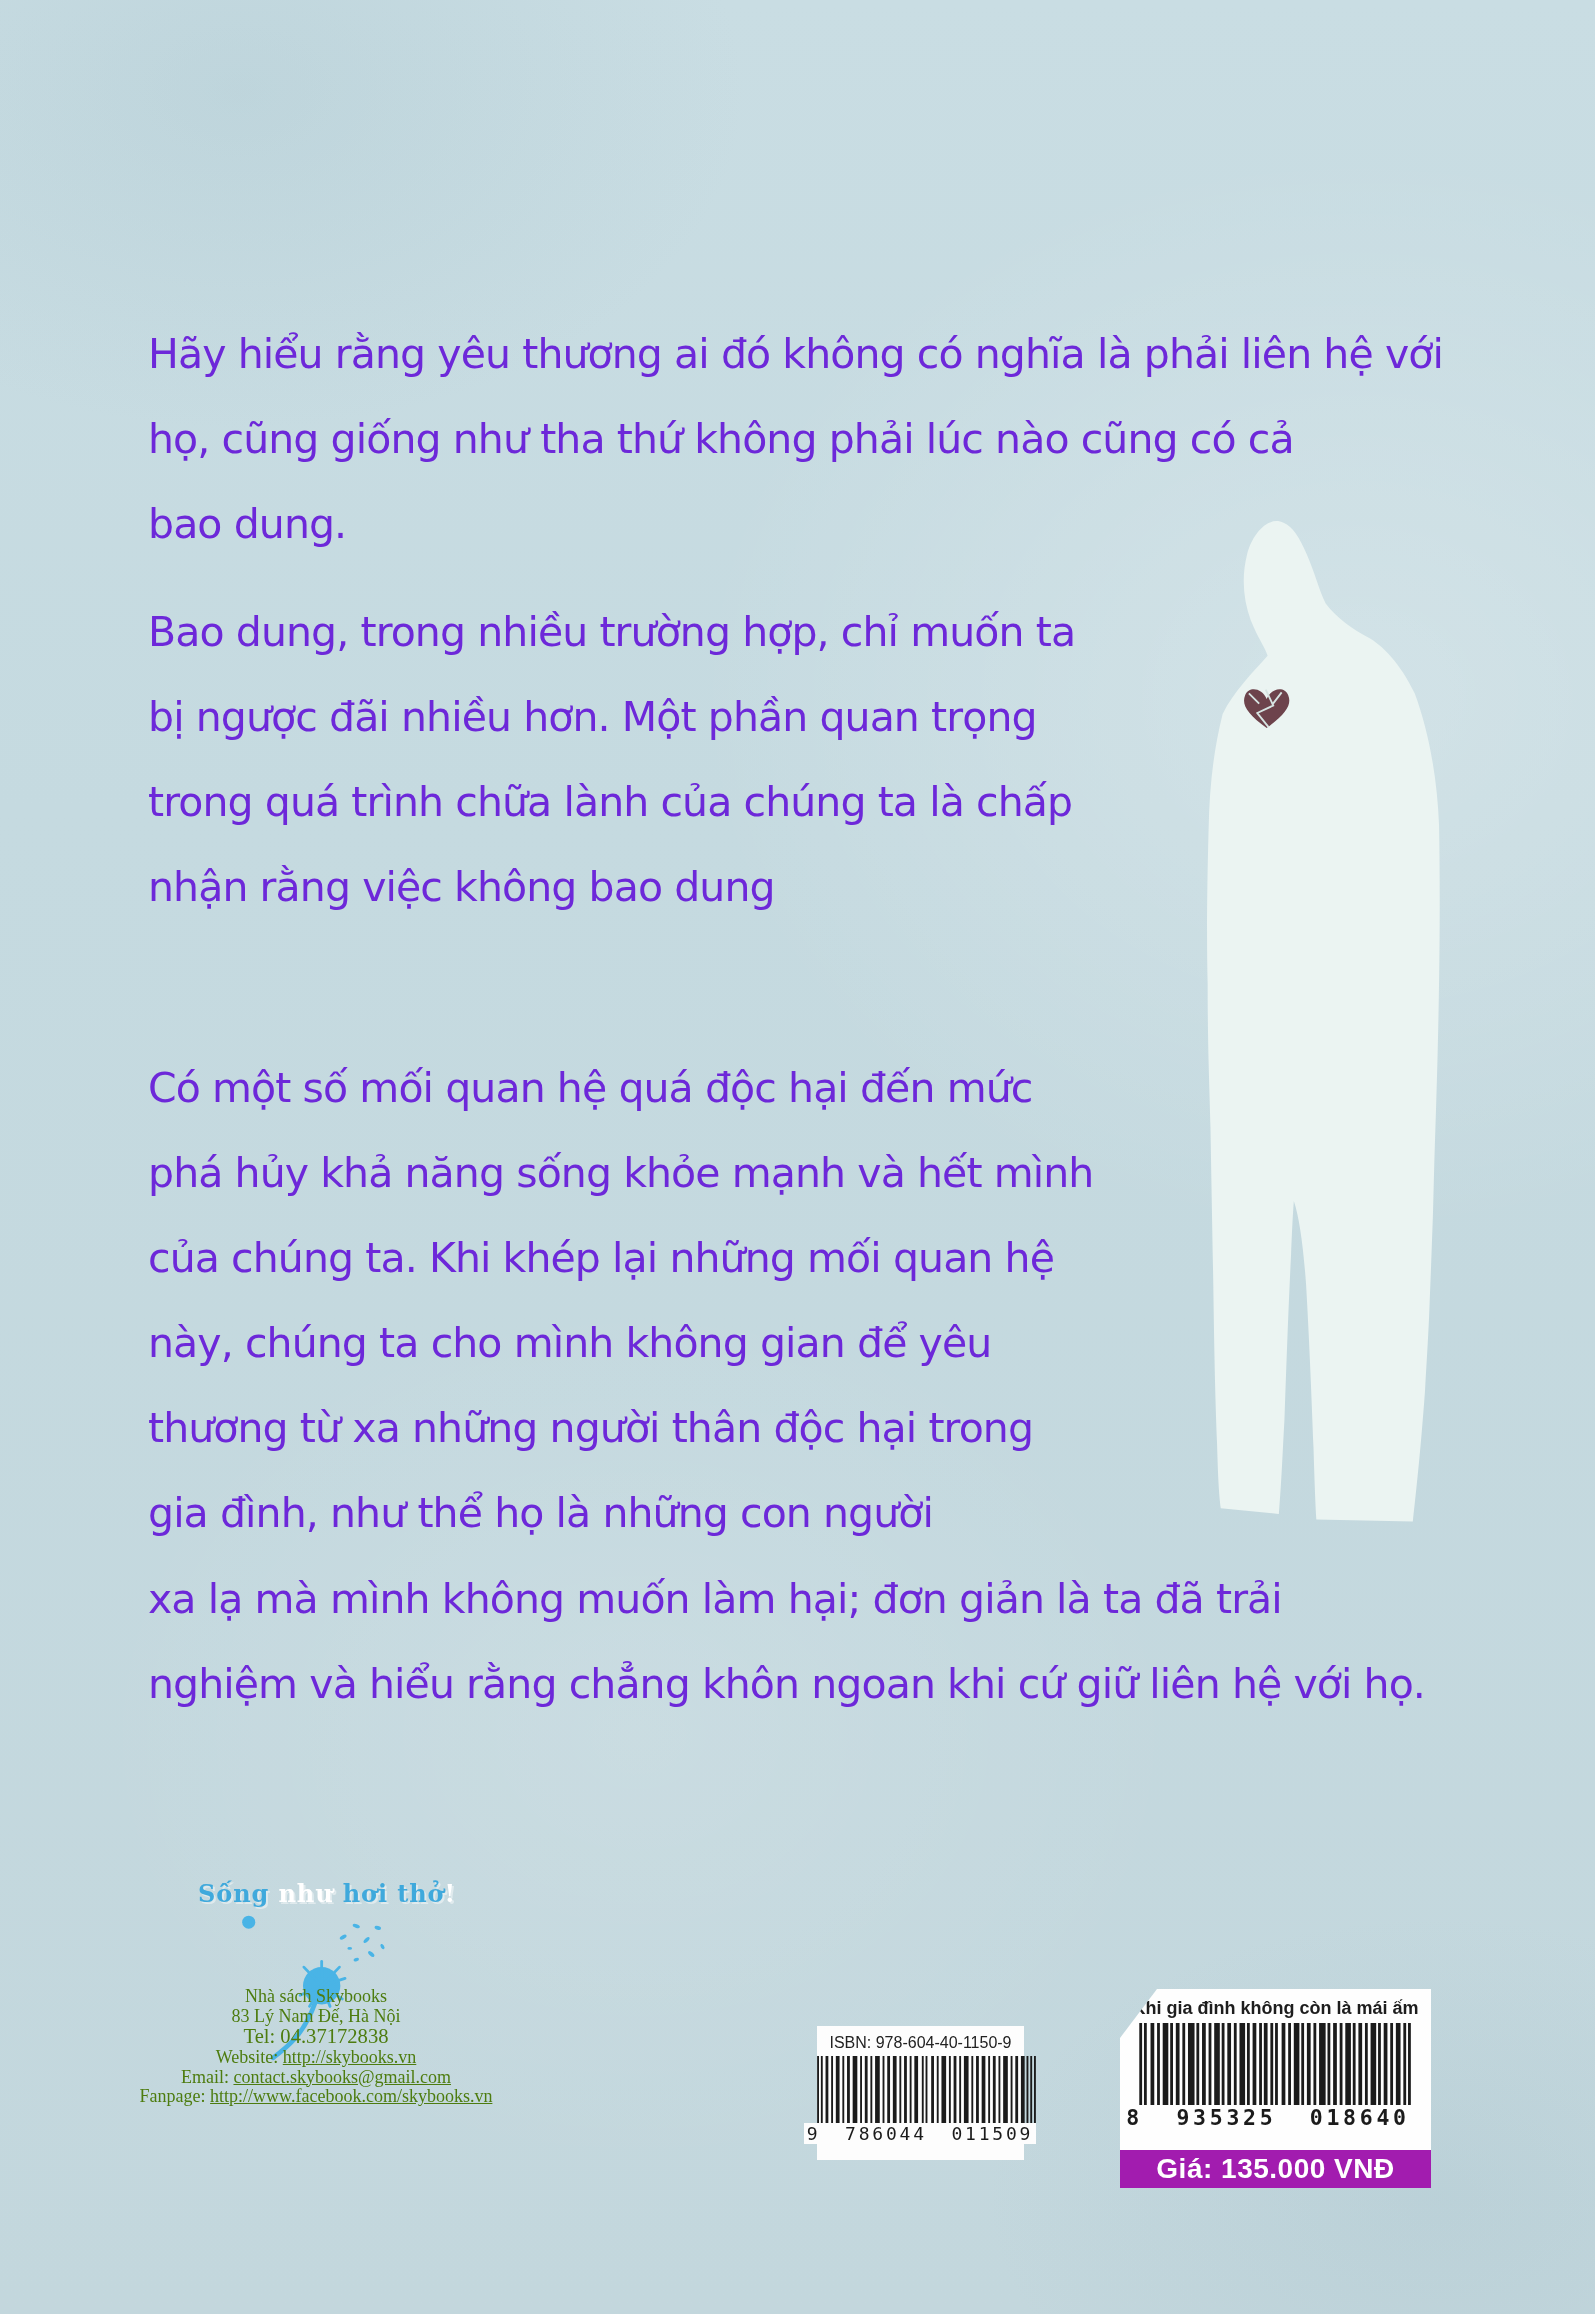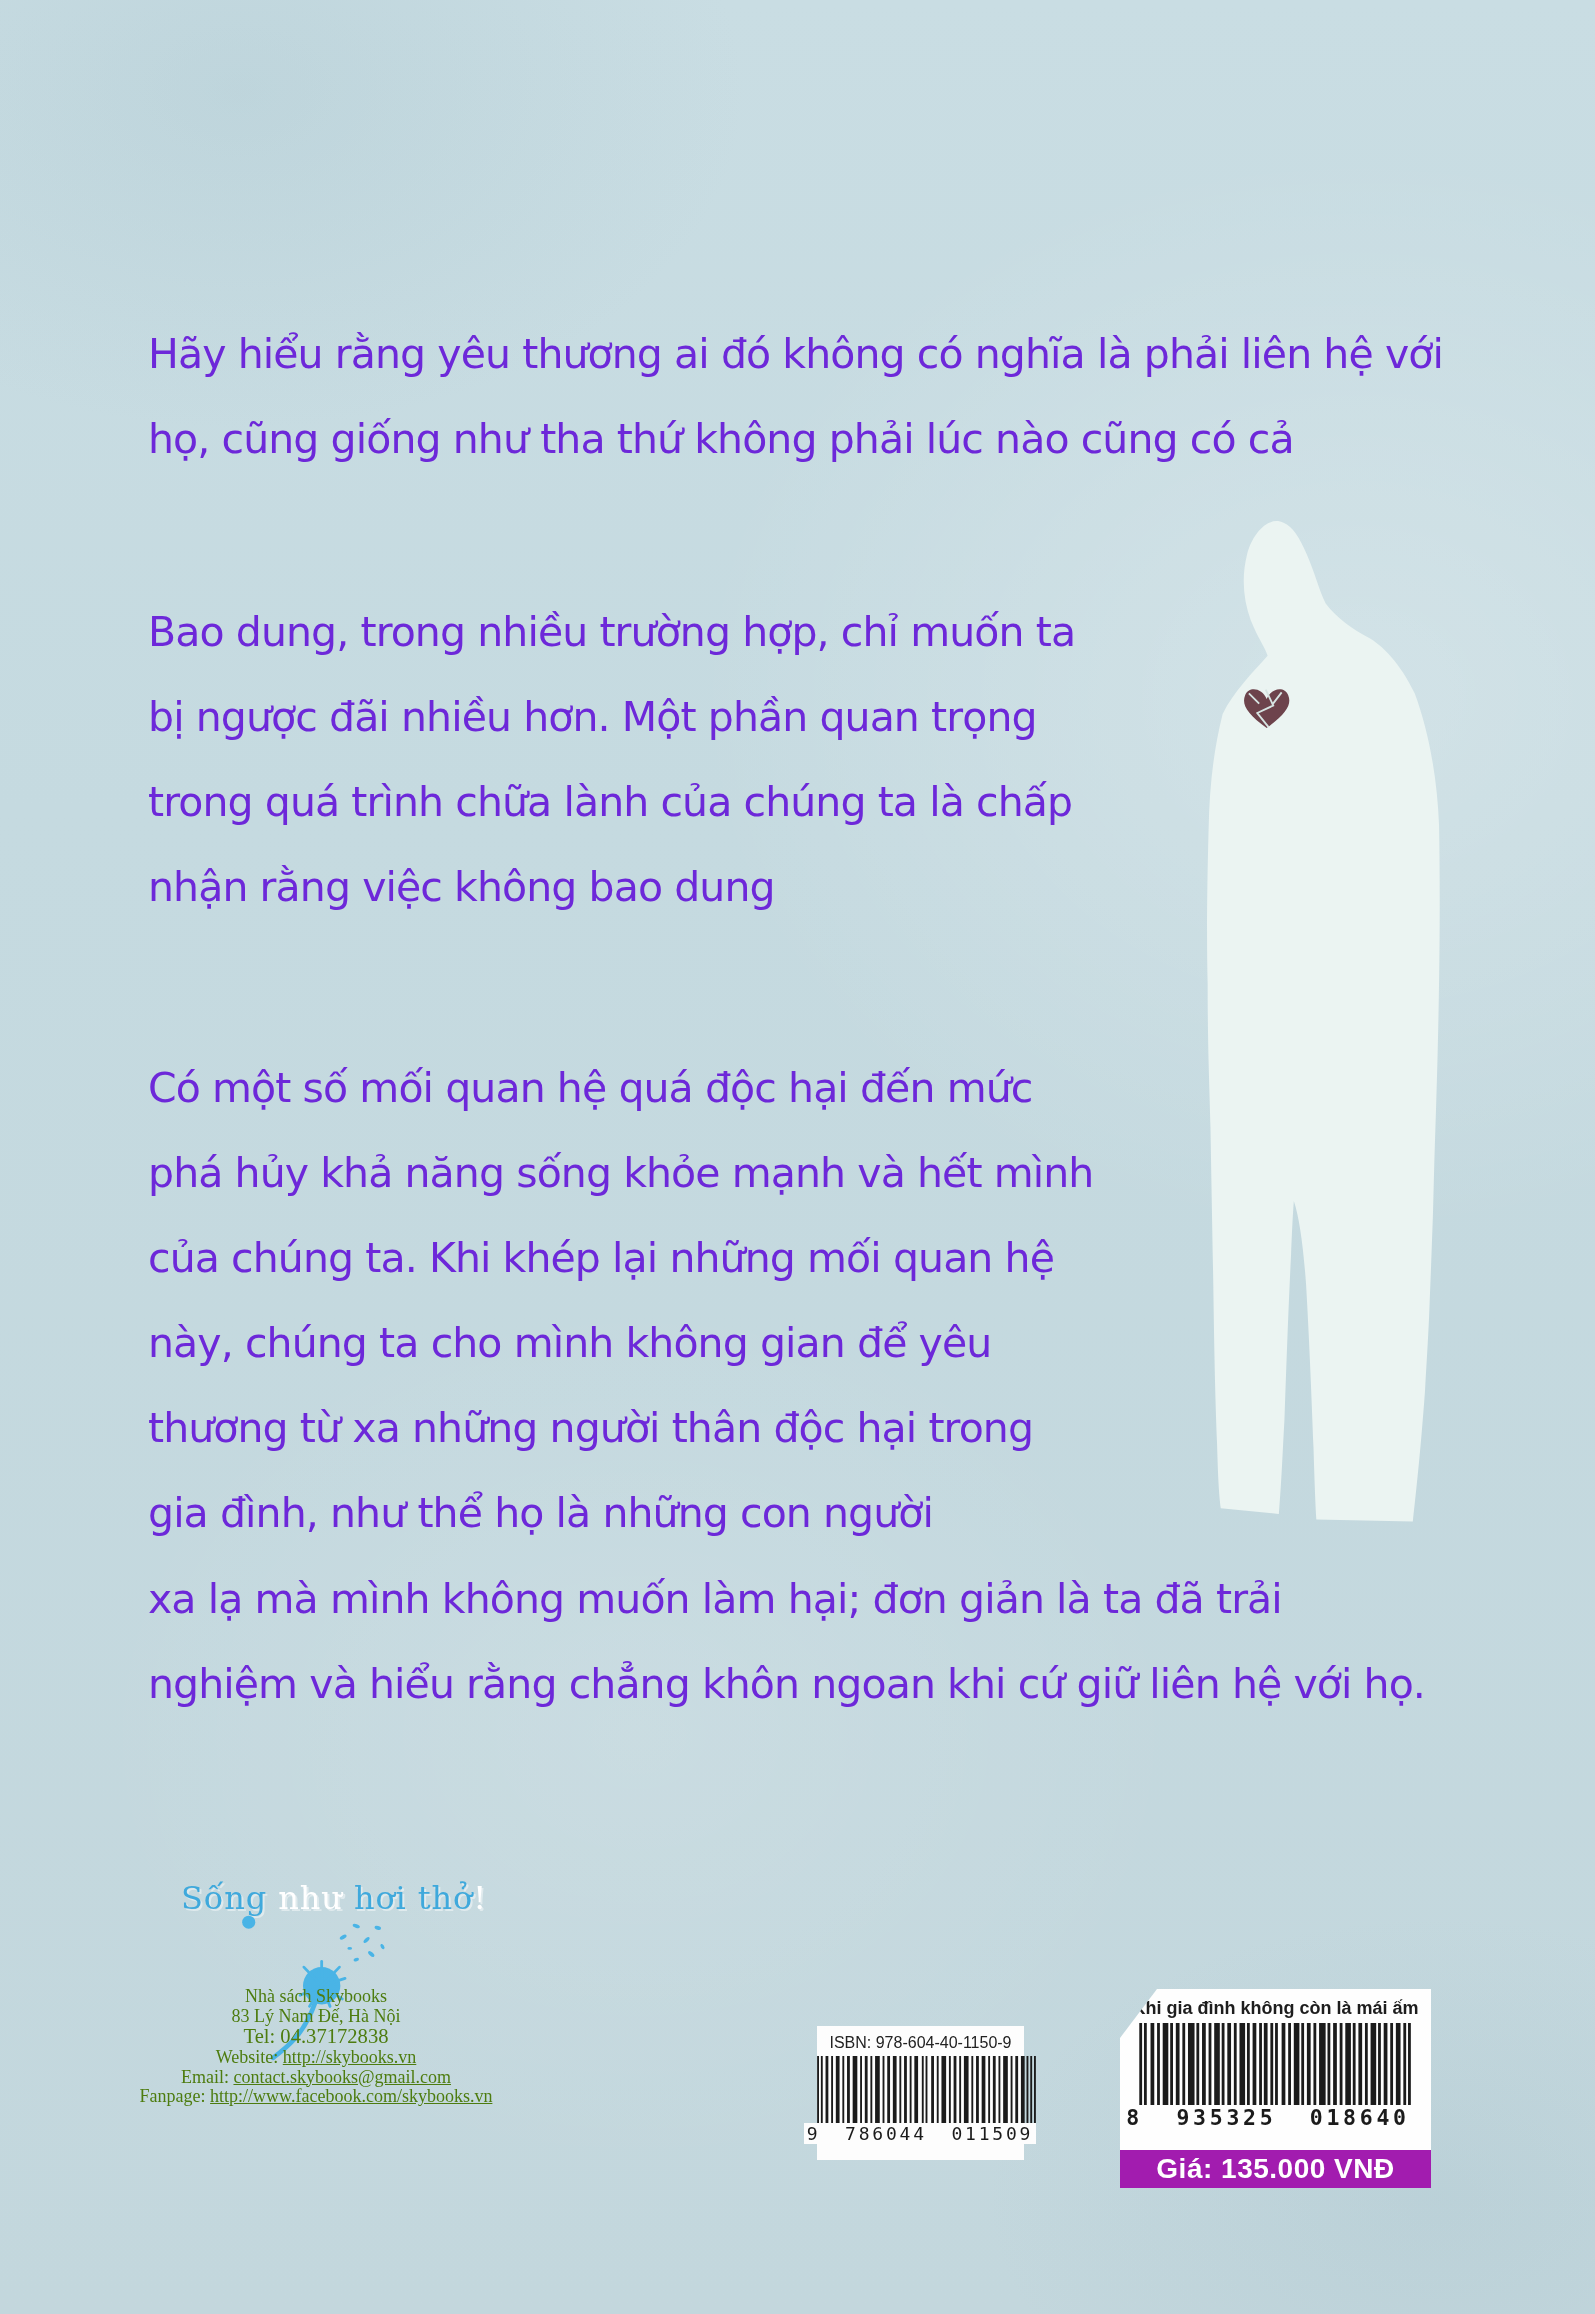--- a/index.html
+++ b/index.html
@@ -16,22 +16,22 @@
   .para{position:absolute;color:#6d28d9;font-size:41px;letter-spacing:-0.9px;}
   .ln{display:block;height:85px;line-height:85px;white-space:nowrap;}
   .jl{white-space:normal;text-align:justify;text-align-last:justify;-moz-text-align-last:justify;height:85px;line-height:85px;overflow:hidden;}
   #p1{left:148px;top:312px;width:1317px;}
   #p2{left:148px;top:590px;width:956px;}
   #p3{left:148px;top:1046px;width:956px;}
   #p3w{left:148px;top:1557px;width:1349px;}
   
   #figure{position:absolute;left:1185px;top:506px;width:272px;height:1021px;}
   
-  #logo{position:absolute;left:181px;top:1879px;font-family:"DejaVu Serif",serif;
-        font-weight:normal;font-size:32px;letter-spacing:0.9px;white-space:nowrap;
+  #logo{position:absolute;left:198px;top:1879px;font-family:"DejaVu Serif",serif;
+        font-weight:bold;font-size:24px;letter-spacing:0.9px;white-space:nowrap;
         text-shadow:1.9px 1.9px 0 rgba(255,255,255,.45);}
   #logo .b{color:#3fa9dc;}
   #logo .w{color:#ffffff;}
   
   #dandelion{position:absolute;left:225px;top:1911px;width:169px;height:159px;}
   
   #publisher{position:absolute;left:82px;top:1987px;width:468px;text-align:center;
              font-family:"Liberation Serif",serif;color:#4d7c0f;font-size:18px;line-height:19.7px;}
   #publisher .tel{font-size:20.6px;line-height:21.5px;}
   #publisher .u{text-decoration:underline;}
@@ -79,20 +79,21 @@
   <g>
     <path fill="#6d434c" d="M87 206 C 82 194, 68 192, 64 202 C 60 212, 66 222, 87 237
       C 108 222, 114 212, 110 202 C 106 192, 92 194, 87 206 Z"></path>
     <path fill="none" stroke="#d6e4e2" stroke-width="2" d="M86 196 L 94 213 L 77 221 L 89 236 M68 200 L 79 211 M103 199 L 93 212"></path>
   </g>
 </svg>
 
 <div class="para" id="p1">
   <span class="jl">Hãy hiểu rằng yêu thương ai đó không có nghĩa là phải liên hệ</span>
   <span class="jl">với họ, cũng giống như tha thứ không phải lúc nào cũng có cả</span>
+  <span class="ln">bao dung.</span>
 </div>
 <div class="para" id="p2">
   <span class="jl">Bao dung, trong nhiều trường hợp, chỉ muốn</span>
   <span class="jl">ta bị ngược đãi nhiều hơn. Một phần quan</span>
   <span class="jl">trọng trong quá trình chữa lành của chúng ta</span>
   <span class="jl">là chấp nhận rằng việc không bao dung</span>
 </div>
 <div class="para" id="p3">
   <span class="jl">Có một số mối quan hệ quá độc hại đến mức</span>
   <span class="jl">phá hủy khả năng sống khỏe mạnh và hết</span>

